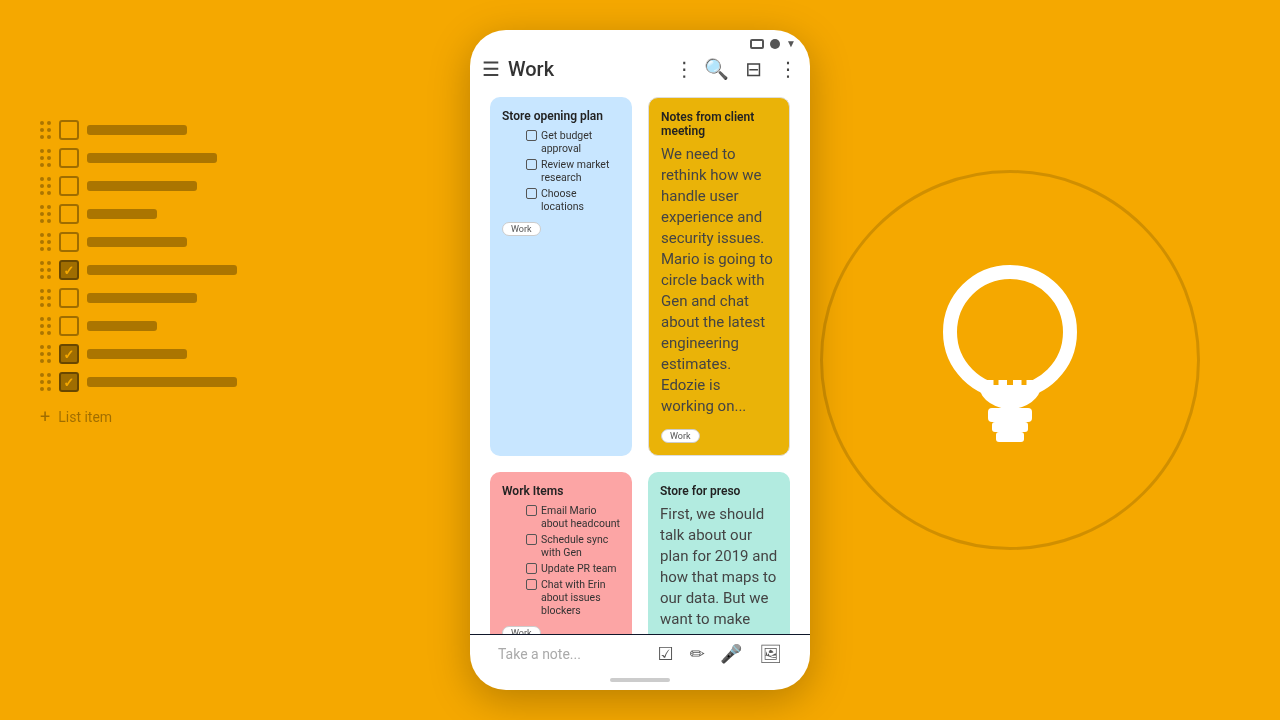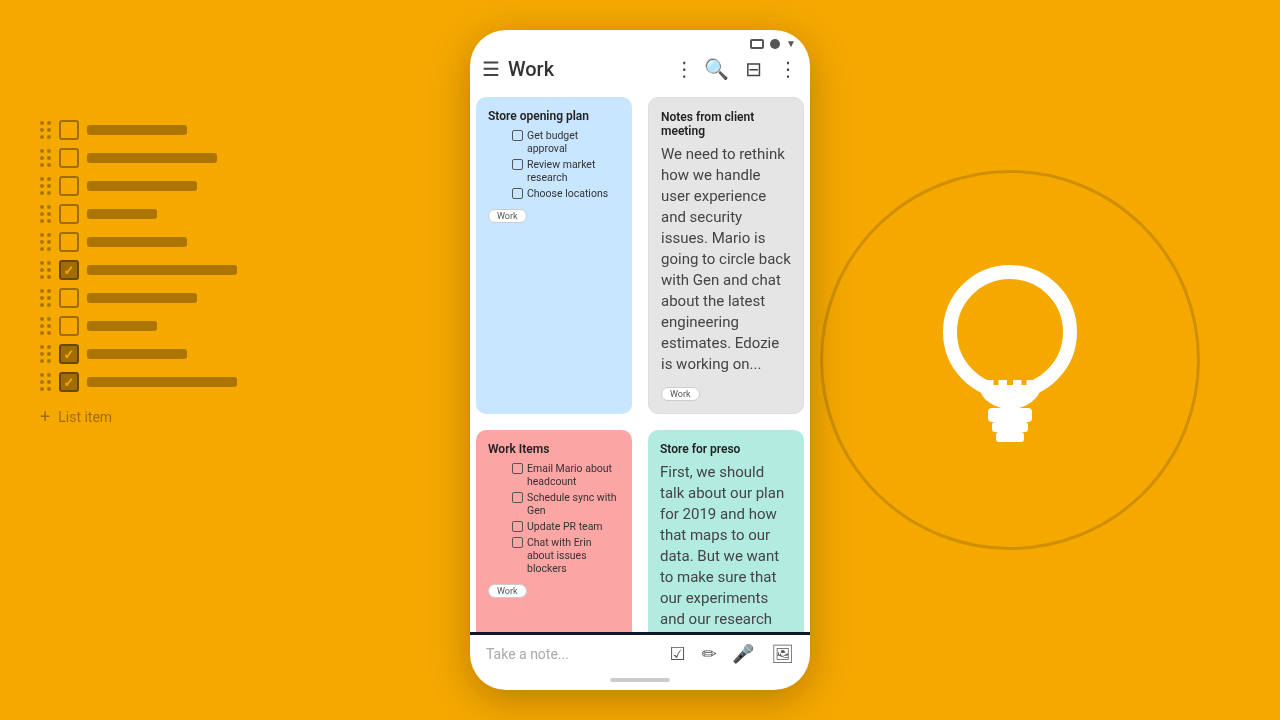--- a/index.html
+++ b/index.html
@@ -155,38 +155,38 @@
       display: flex;
       align-items: center;
       gap: 16px;
     }
     .top-icon { font-size: 20px; color: #444; cursor: pointer; }
 
     
     .notes-area {
       flex: 1;
       overflow-y: auto;
-      padding: 8px 6px;
+      padding: 8px 20px;
       display: grid;
       grid-template-columns: 1fr 1fr;
       gap: 16px;
       align-content: start;
     }
     .notes-area::-webkit-scrollbar { display: none; }
 
     
     .note-card {
       border-radius: 10px;
       padding: 12px;
       font-size: 11px;
       color: #333;
     }
     .note-card.blue { background: #C8E6FF; }
     .note-card.yellow { background: #fca5a5; }
-    .note-card.white { background: #e5e5e5; border: 1px solid #ddd; }
+    .note-card.white { background: #eab308; border: 1px solid #ddd; }
     .note-card.teal { background: #B2EBE0; }
 
     .note-title {
       font-size: 12px;
       font-weight: 600;
       color: #222;
       margin-bottom: 6px;
     }
     .note-check-item {
       display: flex;
@@ -224,22 +224,22 @@
       font-size: 9px;
       color: #888;
       margin-bottom: 4px;
       display: flex;
       align-items: center;
       gap: 3px;
     }
 
     
     .bottom-bar {
-      border-top: 3px solid #0f172a;
-      padding: 8px 16px;
+      border-top: 1px solid #0f172a;
+      padding: 8px 28px;
     }
     .take-note {
       display: flex;
       align-items: center;
       justify-content: space-between;
     }
     .take-note-text {
       font-size: 14px;
       color: #aaa;
       flex: 1;

